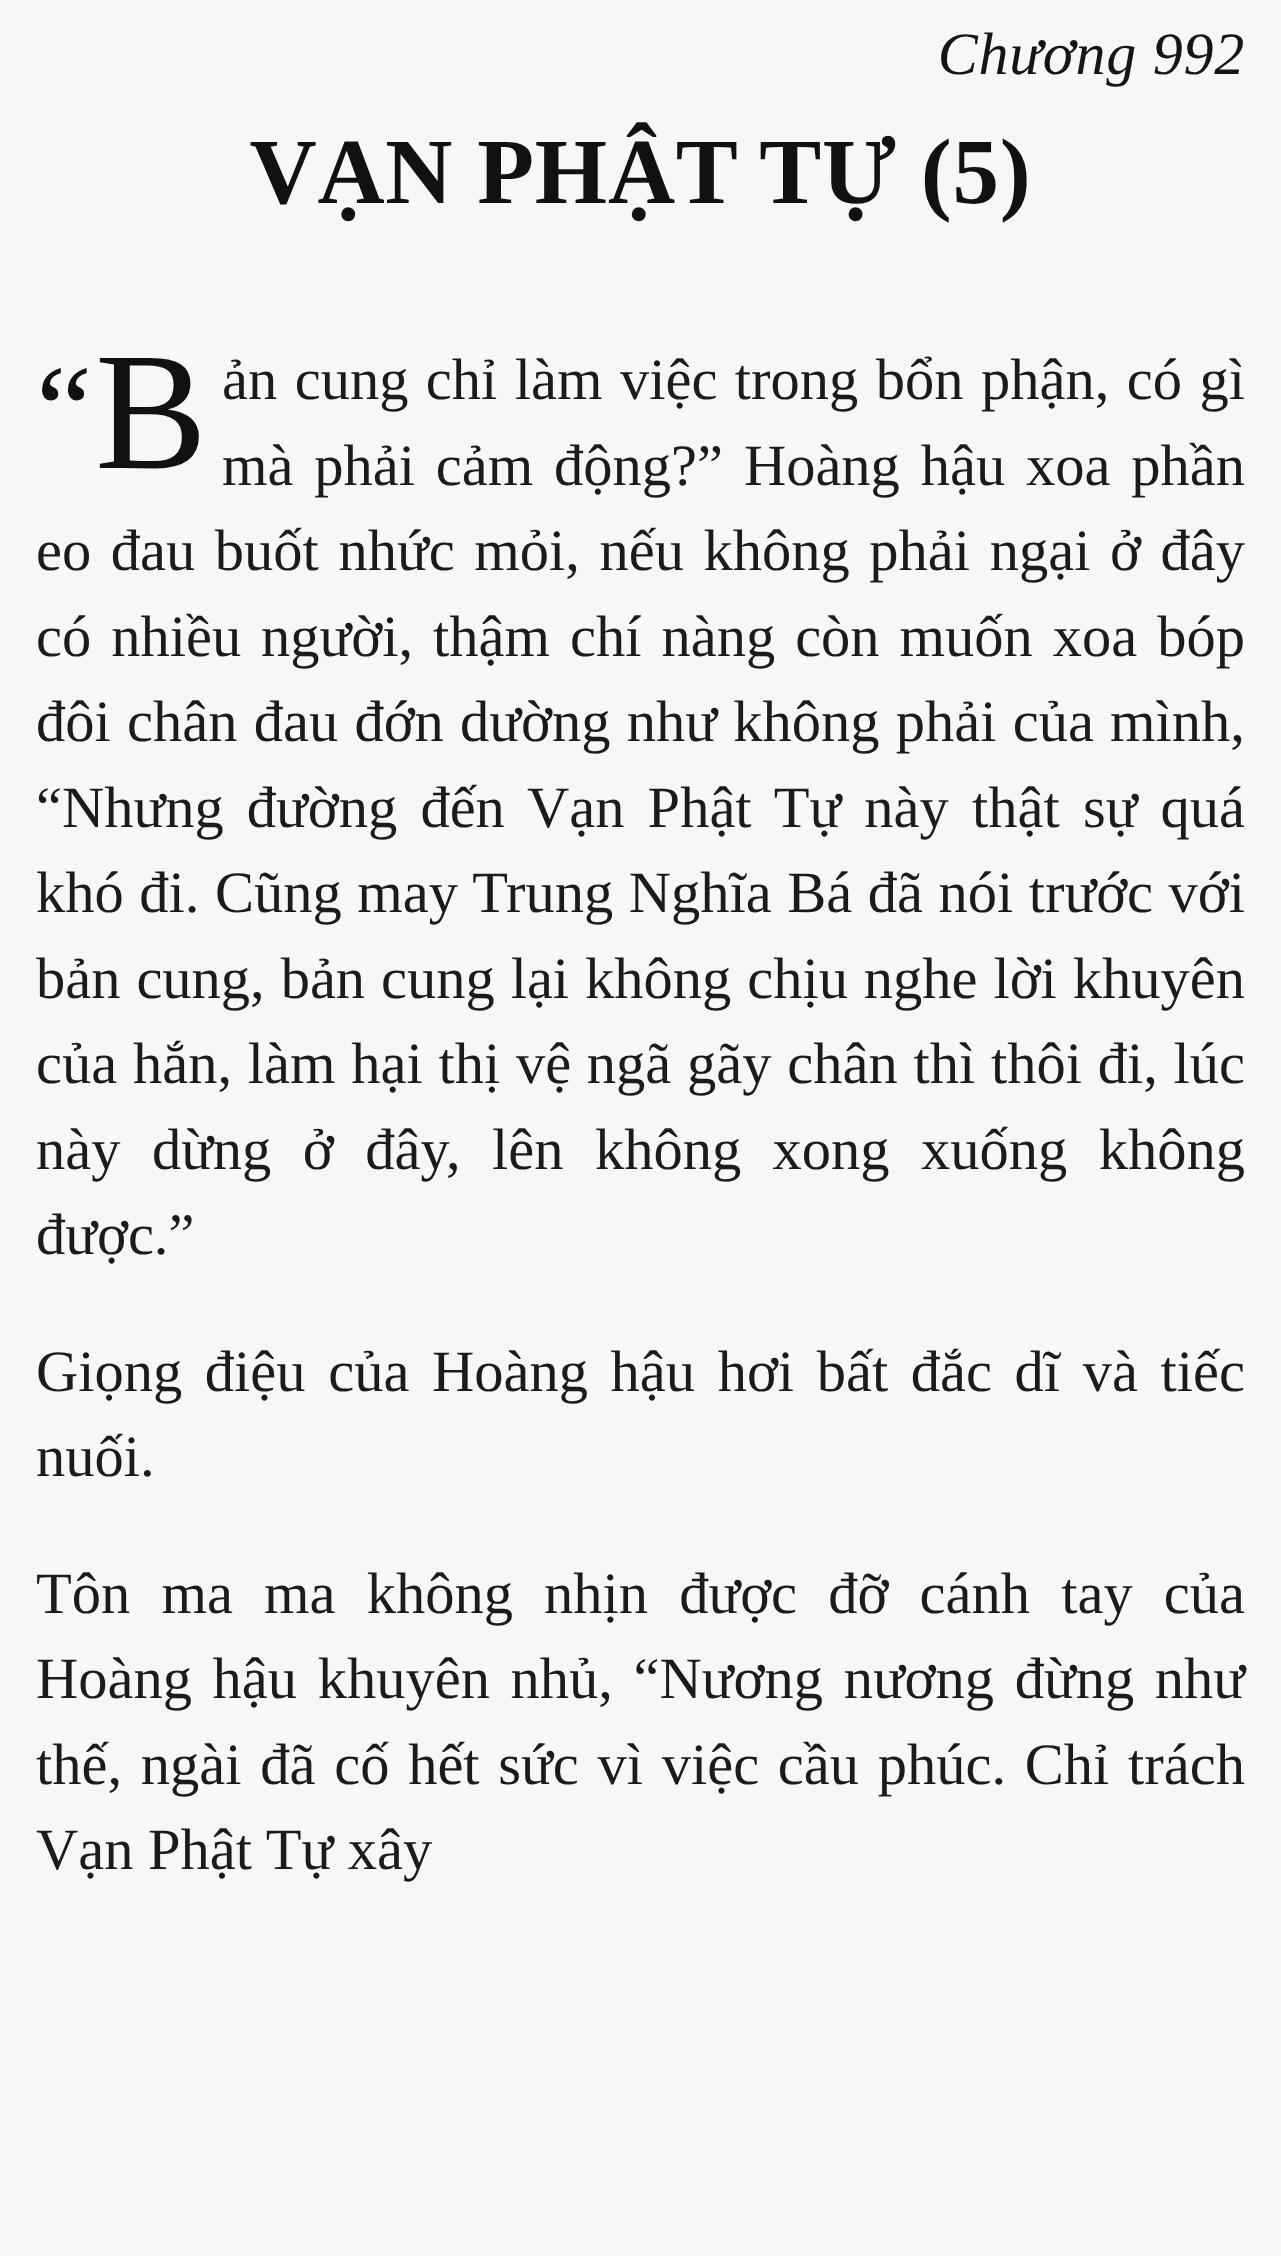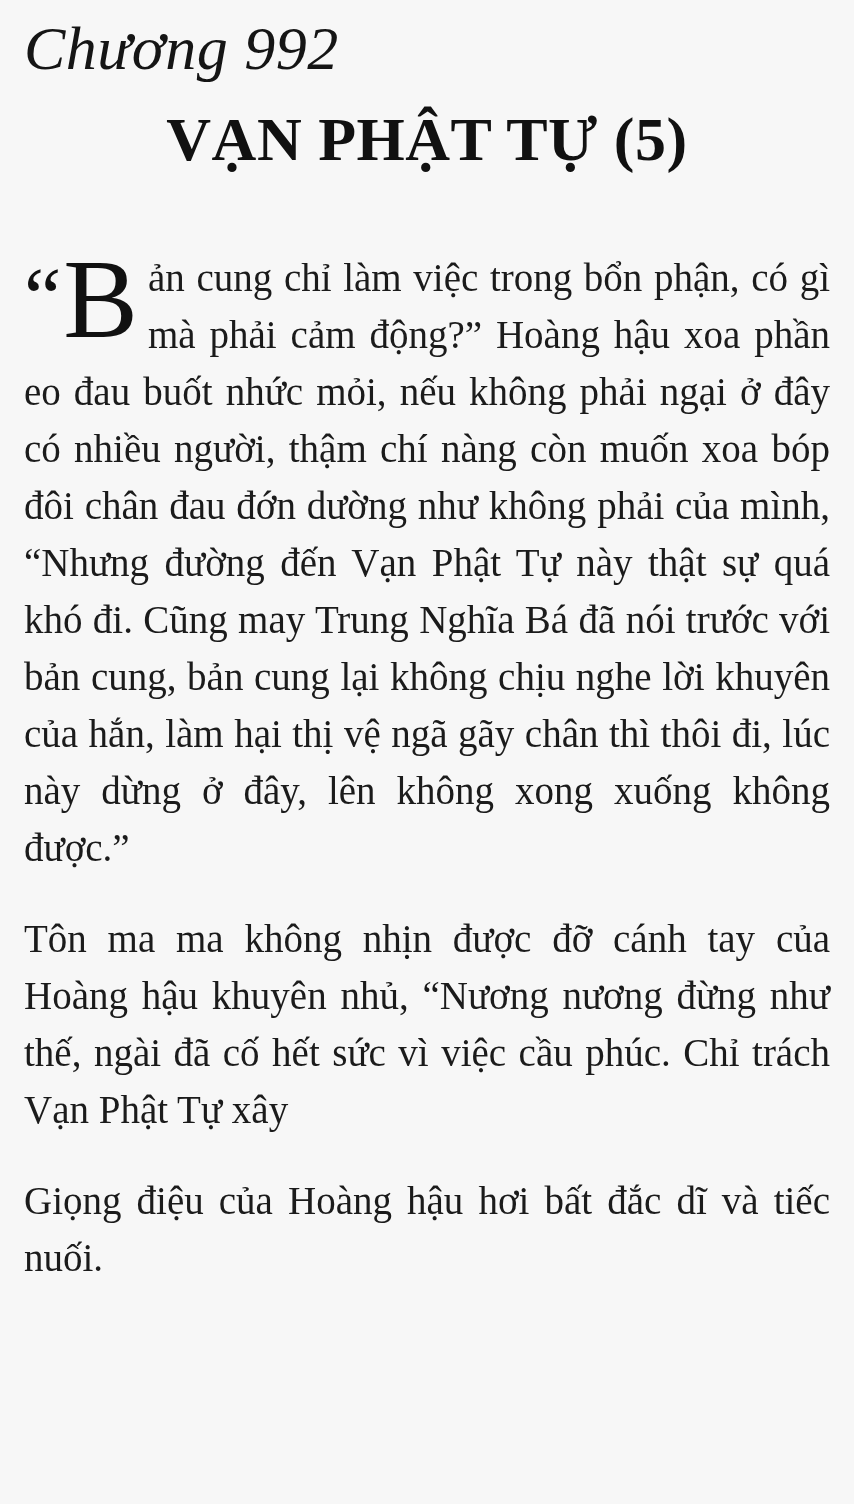--- a/index.html
+++ b/index.html
@@ -16,23 +16,23 @@
   }
   .page {
     width: 854px;
     height: 1504px;
     box-sizing: border-box;
     padding: 0 24px;
     background: #f7f7f7;
     position: relative;
   }
   .chapter-number {
-    text-align: left;
+    text-align: right;
     font-style: italic;
-    font-size: 62px;
+    font-size: 40px;
     line-height: 1.1;
     font-weight: 400;
     margin: 14px 0 0 0;
     letter-spacing: 0.5px;
     color: #151515;
   }
   .chapter-title {
     text-align: center;
     font-weight: bold;
     font-size: 62px;
@@ -83,18 +83,18 @@
   <div class="chapter-number">Chương 992</div>
 
   <div class="chapter-title">VẠN PHẬT TỰ (5)</div>
 
   <div class="body-text">
 
     <p class="para dropcap-wrap">
       <span class="openquote">“</span><span class="dropcap">B</span><span>ản cung chỉ làm việc trong bổn phận, có gì mà phải cảm động?” Hoàng hậu xoa phần eo đau buốt nhức mỏi, nếu không phải ngại ở đây có nhiều người, thậm chí nàng còn muốn xoa bóp đôi chân đau đớn dường như không phải của mình, “Nhưng đường đến Vạn Phật Tự này thật sự quá khó đi. Cũng may Trung Nghĩa Bá đã nói trước với bản cung, bản cung lại không chịu nghe lời khuyên của hắn, làm hại thị vệ ngã gãy chân thì thôi đi, lúc này dừng ở đây, lên không xong xuống không được.”</span>
     </p>
 
+    <p class="para">Giọng điệu của Hoàng hậu hơi bất đắc dĩ và tiếc nuối.</p>
+
     <p class="para">Tôn ma ma không nhịn được đỡ cánh tay của Hoàng hậu khuyên nhủ, “Nương nương đừng như thế, ngài đã cố hết sức vì việc cầu phúc. Chỉ trách Vạn Phật Tự xây</p>
-
-    <p class="para">Giọng điệu của Hoàng hậu hơi bất đắc dĩ và tiếc nuối.</p>
 
   </div>
 </div>
 
 </body></html>

